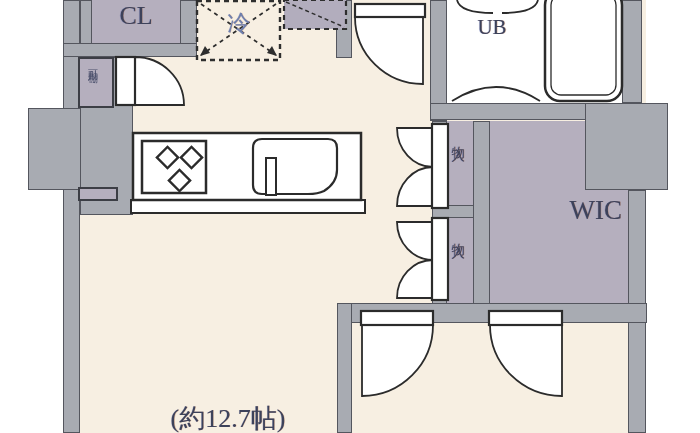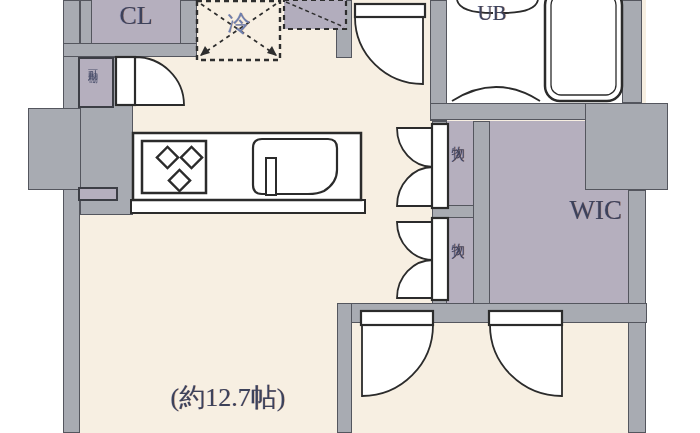--- a/index.html
+++ b/index.html
@@ -99,19 +99,19 @@
     <polygon points="277,56 267,53 272,46" fill="#2e2e2e"></polygon>
     <polygon points="200,56 210,53 205,46" fill="#2e2e2e"></polygon>
 
     <rect x="284" y="0" width="62" height="29" fill="#b2adbd" stroke="#2e2e2e" stroke-width="2.2" stroke-dasharray="5 4"></rect>
     <line x1="286" y1="2" x2="344" y2="27" stroke="#2e2e2e" stroke-width="1.5" stroke-dasharray="4 3"></line>
   </svg>
 
   <div class="label" style="left:92px;top:2px;width:88px;font-size:26px;">CL</div>
   <div class="label vert" style="left:87px;top:61px;font-size:10px;color:#4a4f6b;text-shadow:none;">可動棚</div>
   <div class="label" style="left:221px;top:12px;width:36px;font-size:23px;color:#6d7fae;">冷</div>
-  <div class="label" style="left:447px;top:2px;width:90px;font-size:21px;">UB</div>
+  <div class="label" style="left:447px;top:16px;width:90px;font-size:21px;">UB</div>
   <div class="label" style="left:490px;top:196px;width:132px;font-size:27px;text-align:right;">WIC</div>
   <div class="label vert" style="left:451px;top:136px;font-size:13px;">物入</div>
   <div class="label vert" style="left:451px;top:233px;font-size:13px;">物入</div>
-  <div class="label" style="left:95px;top:384px;width:266px;font-size:26px;">(約12.7帖)</div>
+  <div class="label" style="left:95px;top:405px;width:266px;font-size:26px;">(約12.7帖)</div>
 
 </div>
 
 </body></html>

